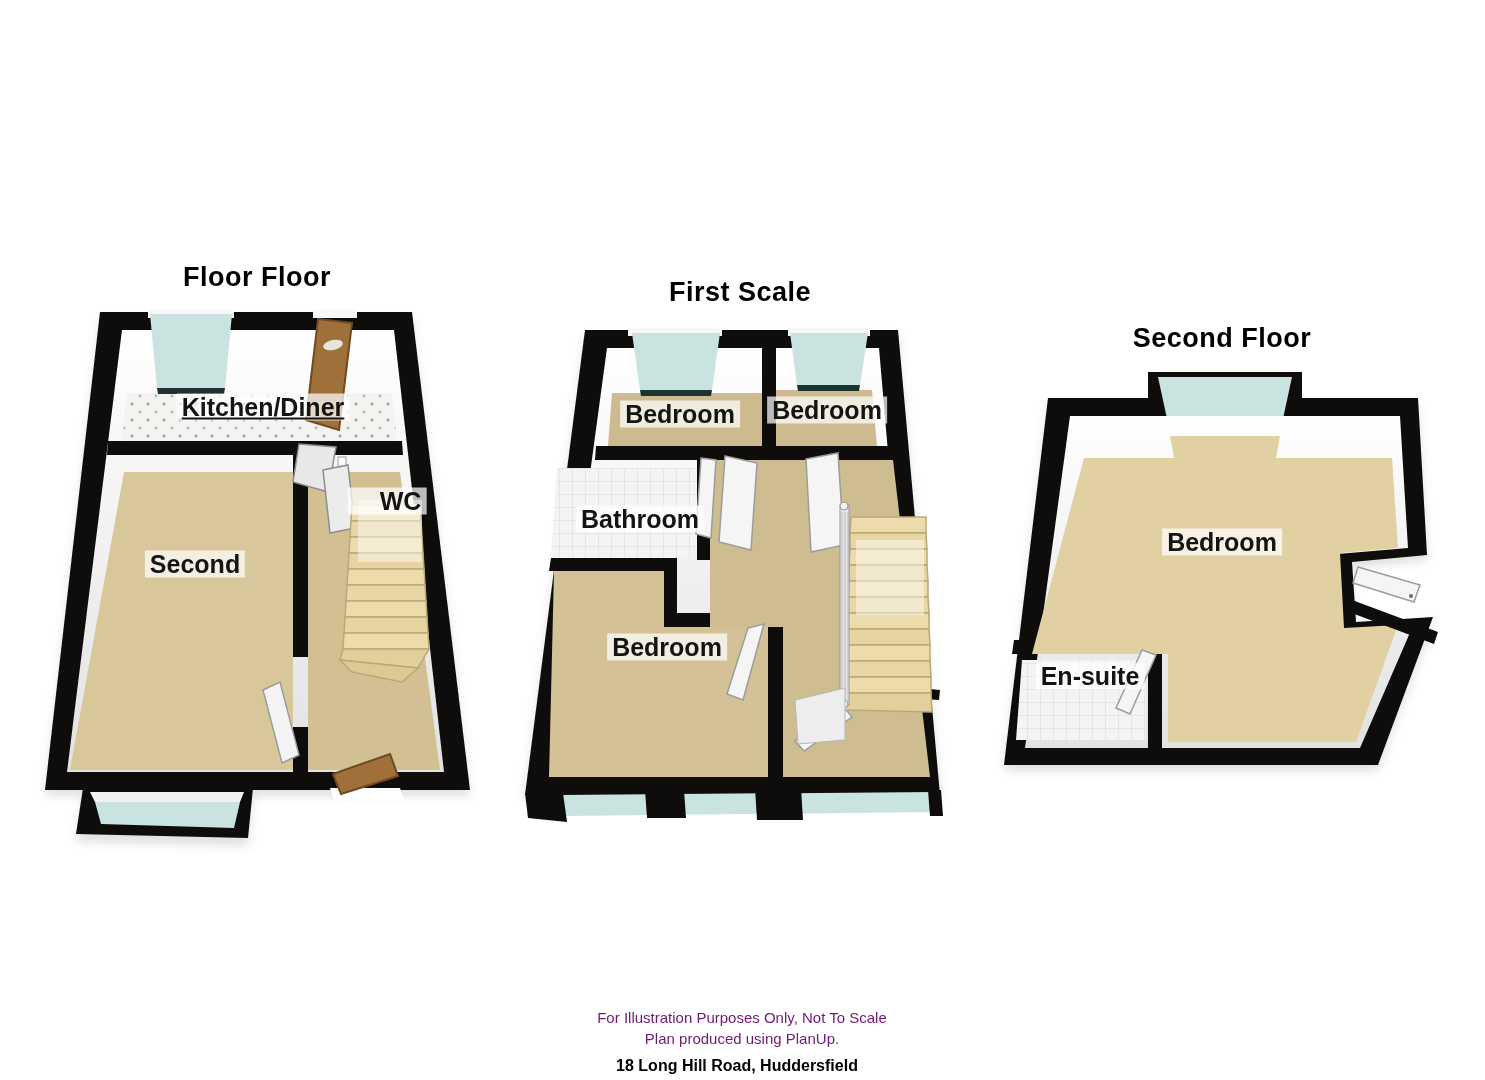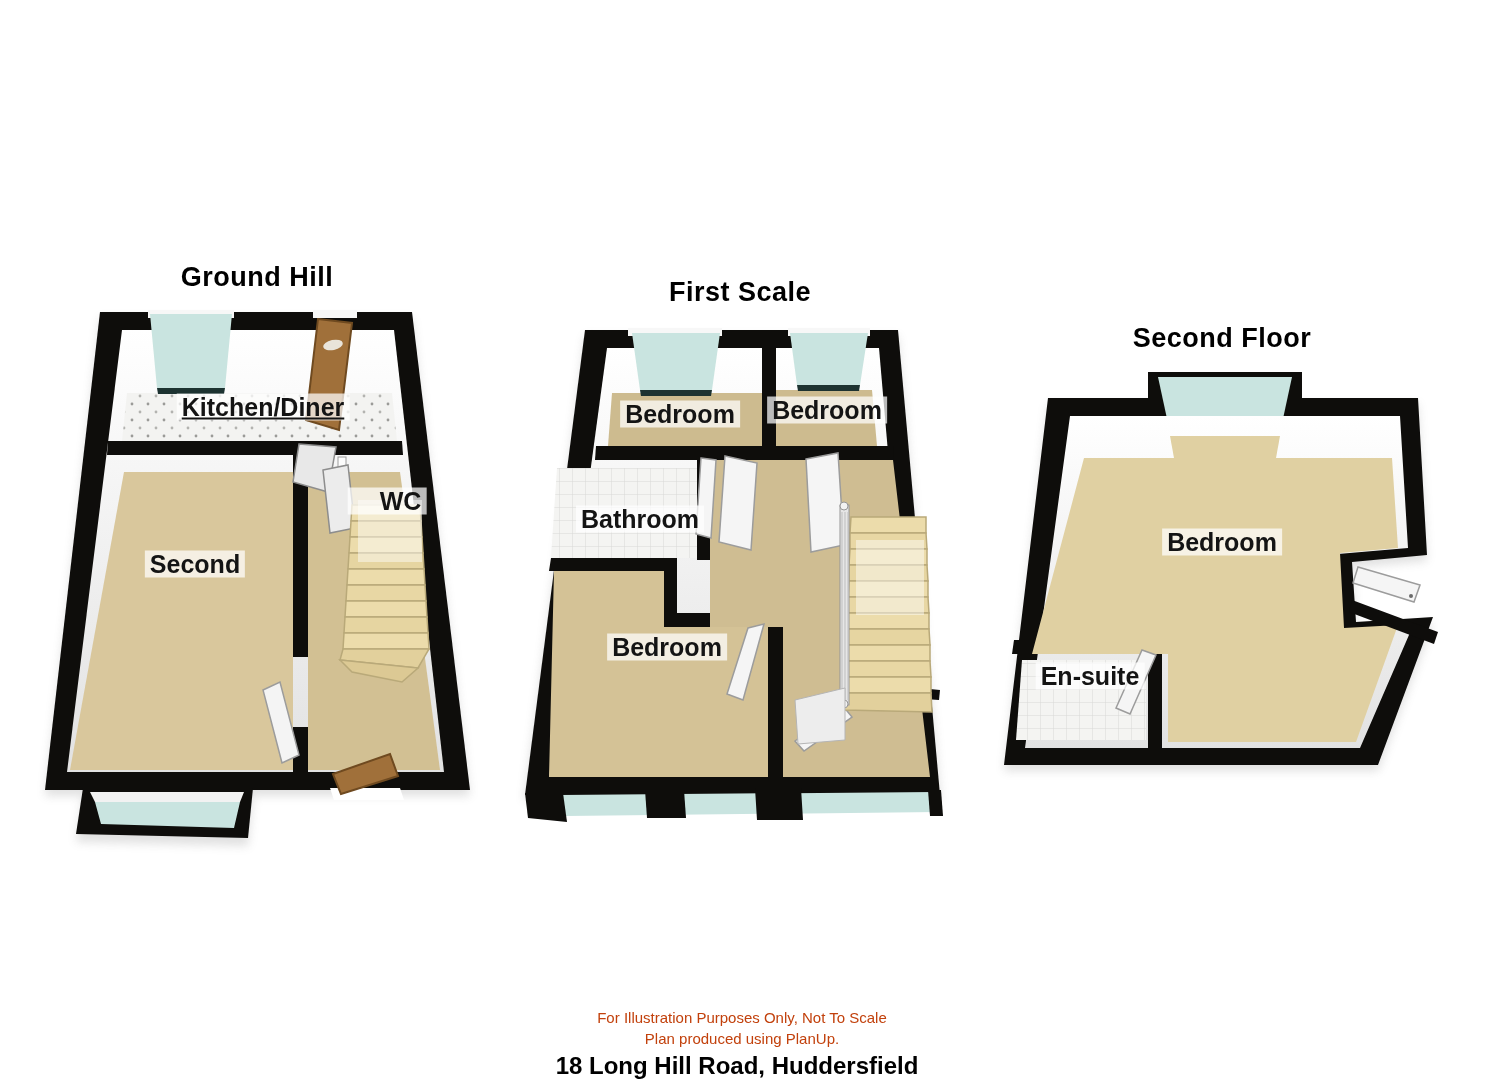--- a/index.html
+++ b/index.html
@@ -5,23 +5,23 @@
   html,body{margin:0;padding:0;background:#ffffff;}
   .canvas{position:relative;width:1485px;height:1080px;background:#ffffff;overflow:hidden;
           font-family:"Liberation Sans",sans-serif;}
   .plan-svg{position:absolute;left:0;top:0;}
   .floor-title{position:absolute;transform:translate(-50%,-50%);font-weight:bold;font-size:27px;
                color:#000;white-space:nowrap;letter-spacing:0.5px;}
   .room-label{position:absolute;transform:translate(-50%,-50%);font-weight:bold;font-size:25px;
               color:#141414;background:rgba(255,255,255,0.72);padding:0 5px;white-space:nowrap;
               line-height:1.08;}
   .room-label.wrap{white-space:normal;width:134px;text-align:center;}
-  .footer-line{position:absolute;transform:translate(-50%,-50%);font-size:15px;color:#c2410c;
+  .footer-line{position:absolute;transform:translate(-50%,-50%);font-size:15px;color:#701a75;
                white-space:nowrap;}
-  .address-line{position:absolute;transform:translate(-50%,-50%);font-size:24px;font-weight:bold;
+  .address-line{position:absolute;transform:translate(-50%,-50%);font-size:16px;font-weight:bold;
                 color:#000;white-space:nowrap;}
 </style>
 </head>
 <body>
 
 <div class="canvas">
 
   <svg class="plan-svg" width="1485" height="1080" viewBox="0 0 1485 1080">
     <defs>
       <pattern id="dots" width="16" height="16" patternUnits="userSpaceOnUse">
@@ -225,21 +225,21 @@
       <polygon points="1142,650 1156,655 1130,714 1116,708" fill="#f5f5f5" stroke="#9c9c9c" stroke-width="1.5"></polygon>
 
       <g>
         <polygon points="1352,600 1438,632 1434,644 1349,612" fill="#0e0d0b"></polygon>
         <polygon points="1358,567 1420,585 1414,602 1353,583" fill="#f5f5f5" stroke="#9c9c9c" stroke-width="1.5"></polygon>
         <circle cx="1411" cy="596" r="2" fill="#6b6b6b"></circle>
       </g>
     </g>
   </svg>
 
-  <div class="floor-title" style="left:257px;top:277px;">Ground Hill</div>
+  <div class="floor-title" style="left:257px;top:277px;">Floor Floor</div>
   <div class="floor-title" style="left:740px;top:292px;">First Scale</div>
   <div class="floor-title" style="left:1222px;top:338px;">Second Floor</div>
 
   <div class="room-label" style="left:263px;top:407px;text-decoration:underline;">Kitchen/Diner</div>
   <div class="room-label" style="left:195px;top:564px;">Second</div>
   <div class="room-label" style="left:387px;top:501px;padding-left:32px;">WC</div>
 
   <div class="room-label" style="left:680px;top:414px;">Bedroom</div>
   <div class="room-label" style="left:827px;top:410px;">Bedroom</div>
   <div class="room-label" style="left:640px;top:511px;margin-top:8px;">Bathroom</div>

